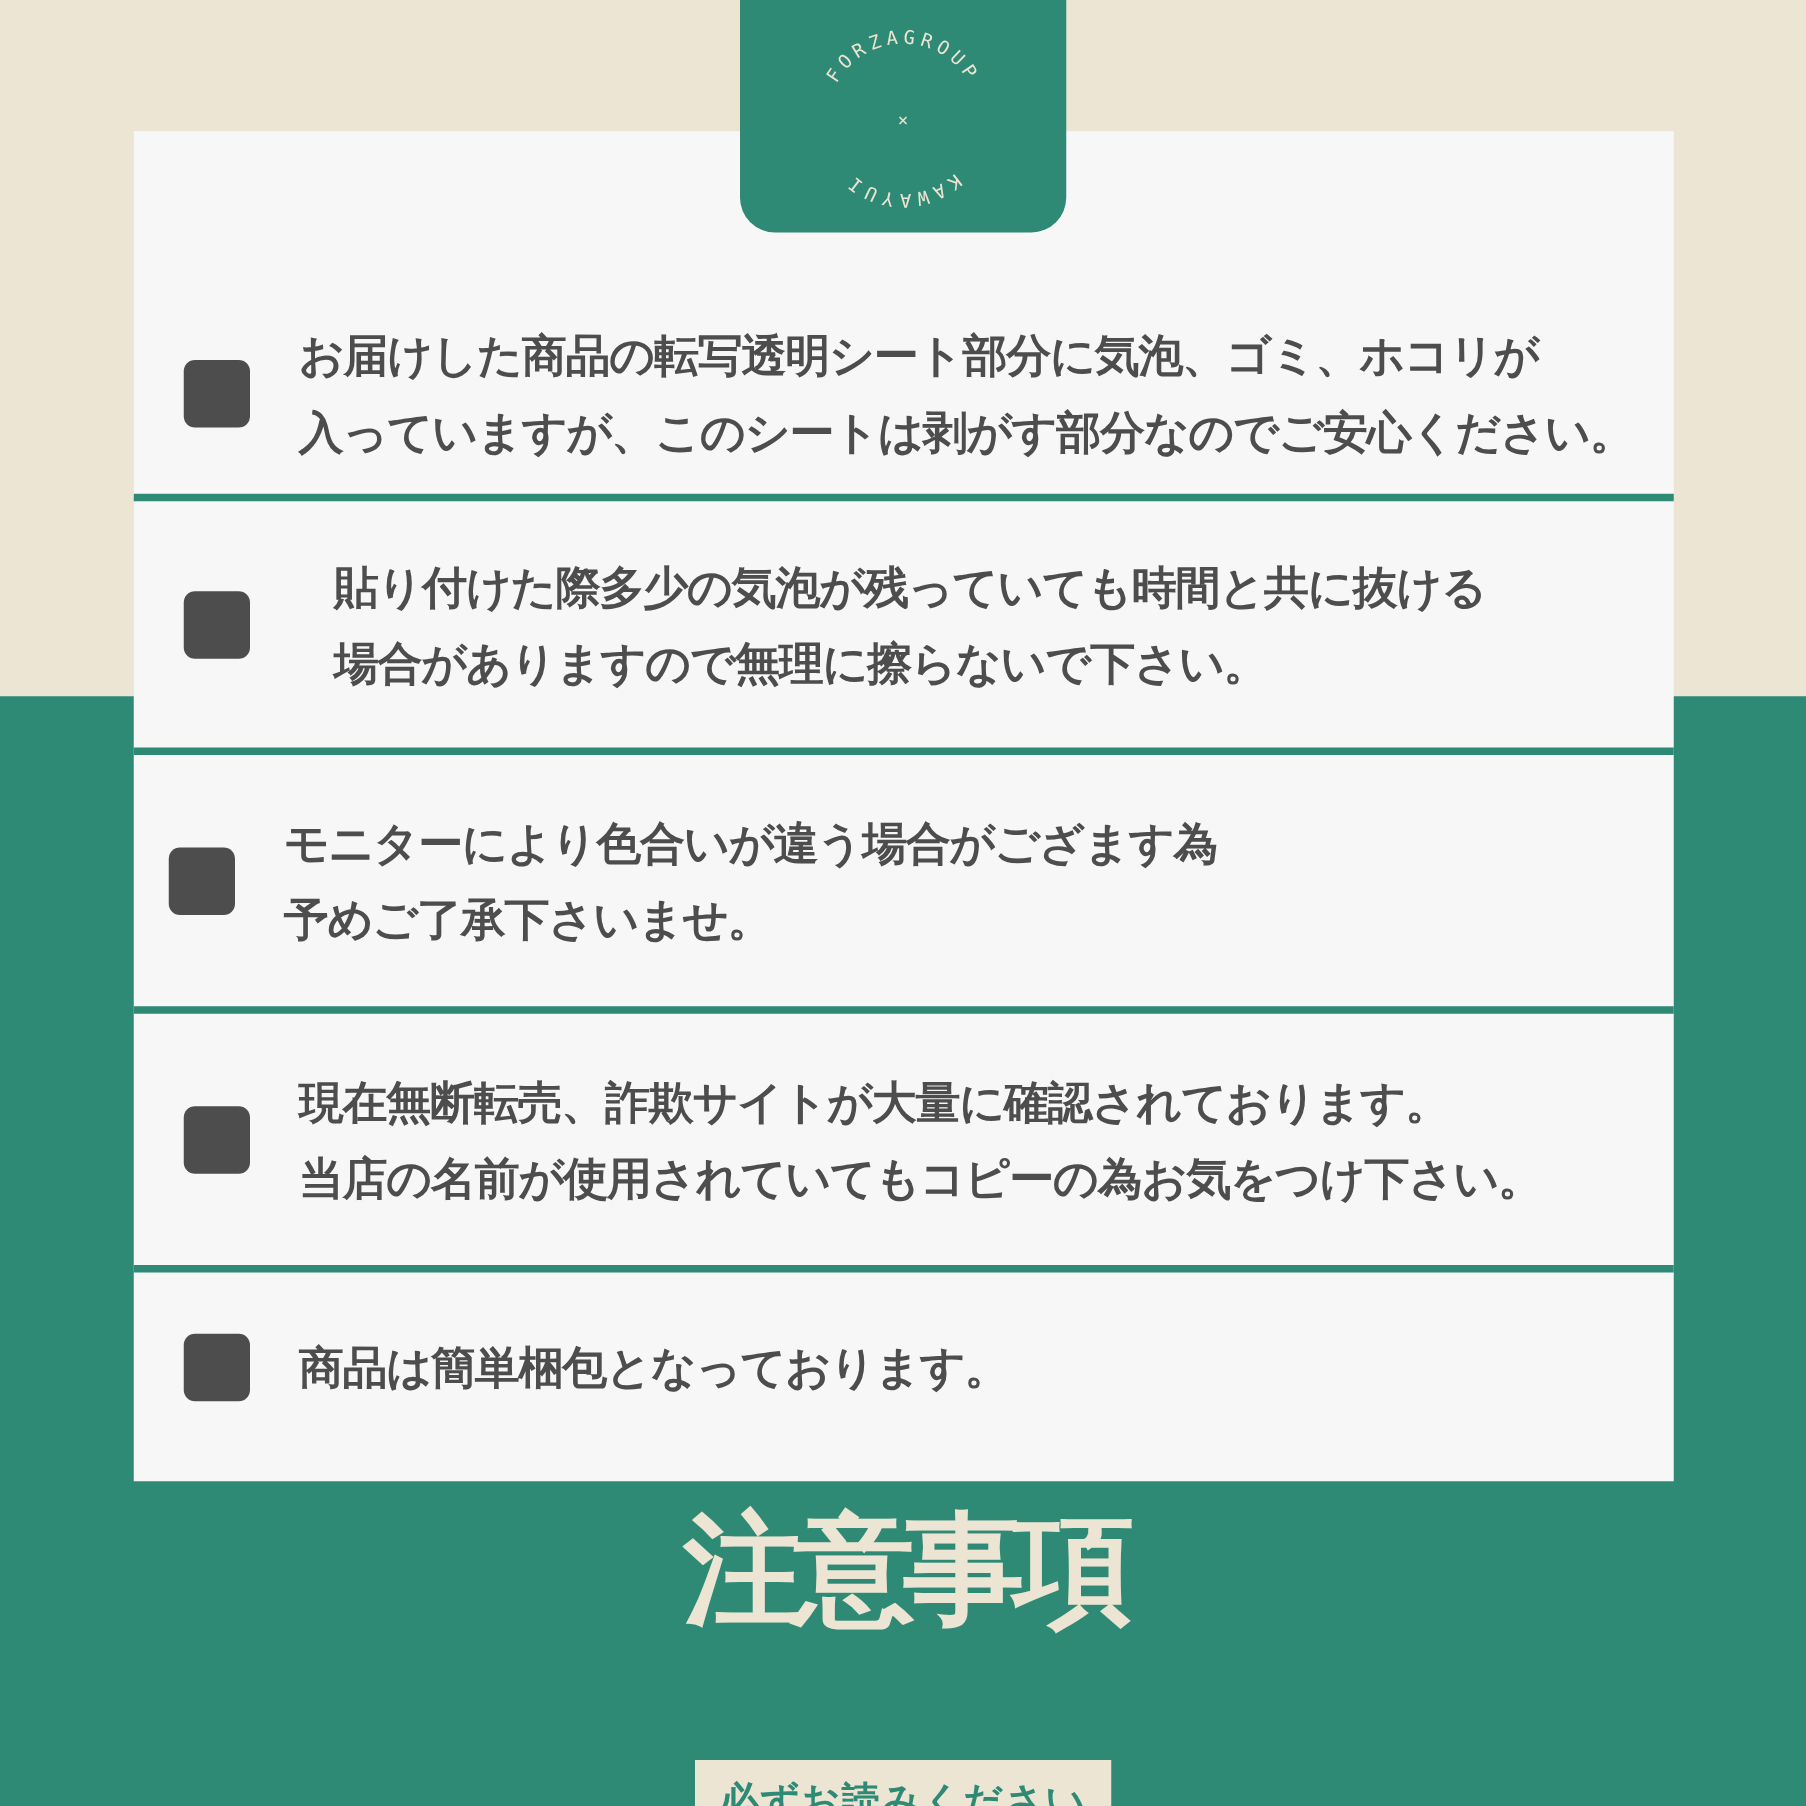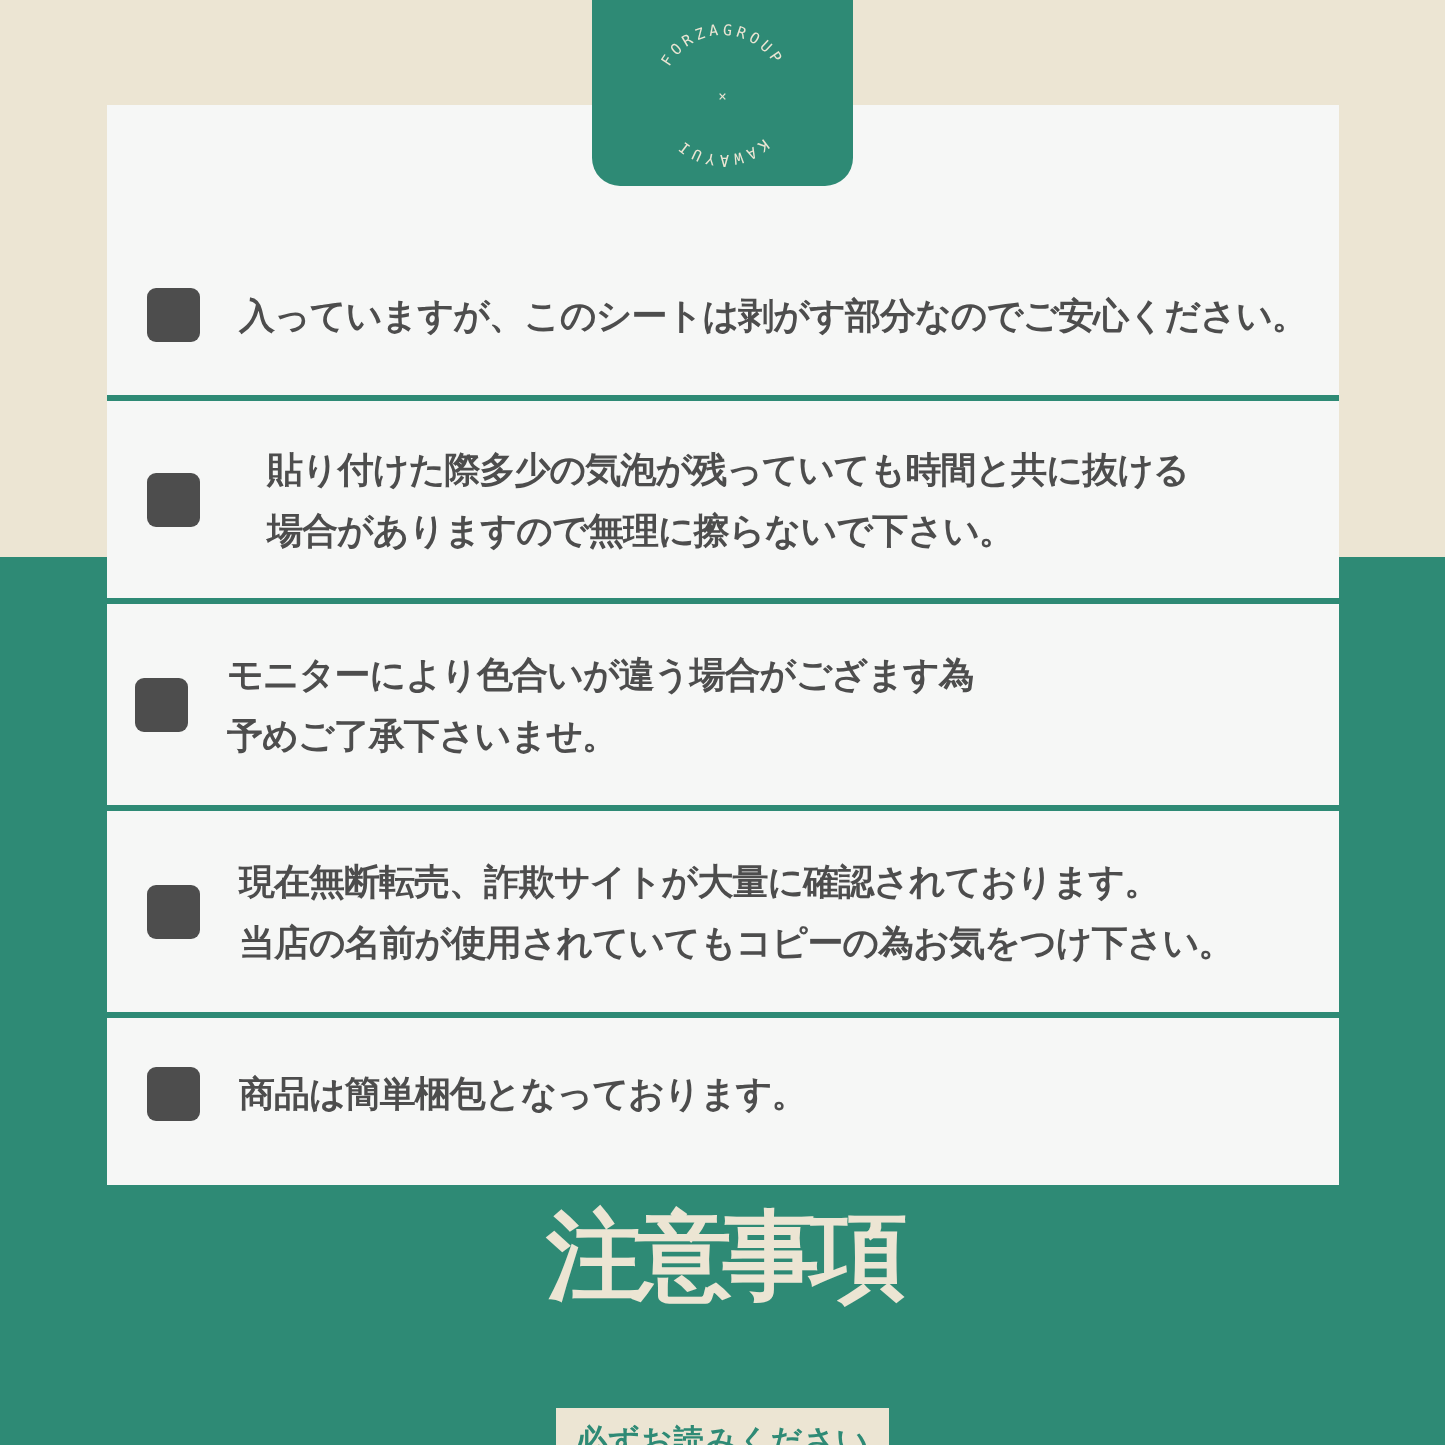--- a/index.html
+++ b/index.html
@@ -38,20 +38,21 @@
 <body>
 
 <div class="page">
   <div class="cream-band"></div>
 
   <div class="panel">
 
     <div class="section s1">
       <span class="checkbox"></span>
       <div class="notice-text">
+        <div>お届けした商品の転写透明シート部分に気泡、ゴミ、ホコリが</div>
         <div>入っていますが、このシートは剥がす部分なのでご安心ください。</div>
       </div>
     </div>
 
     <div class="section s2">
       <span class="checkbox"></span>
       <div class="notice-text">
         <div>貼り付けた際多少の気泡が残っていても時間と共に抜ける</div>
         <div>場合がありますので無理に擦らないで下さい。</div>
       </div>

